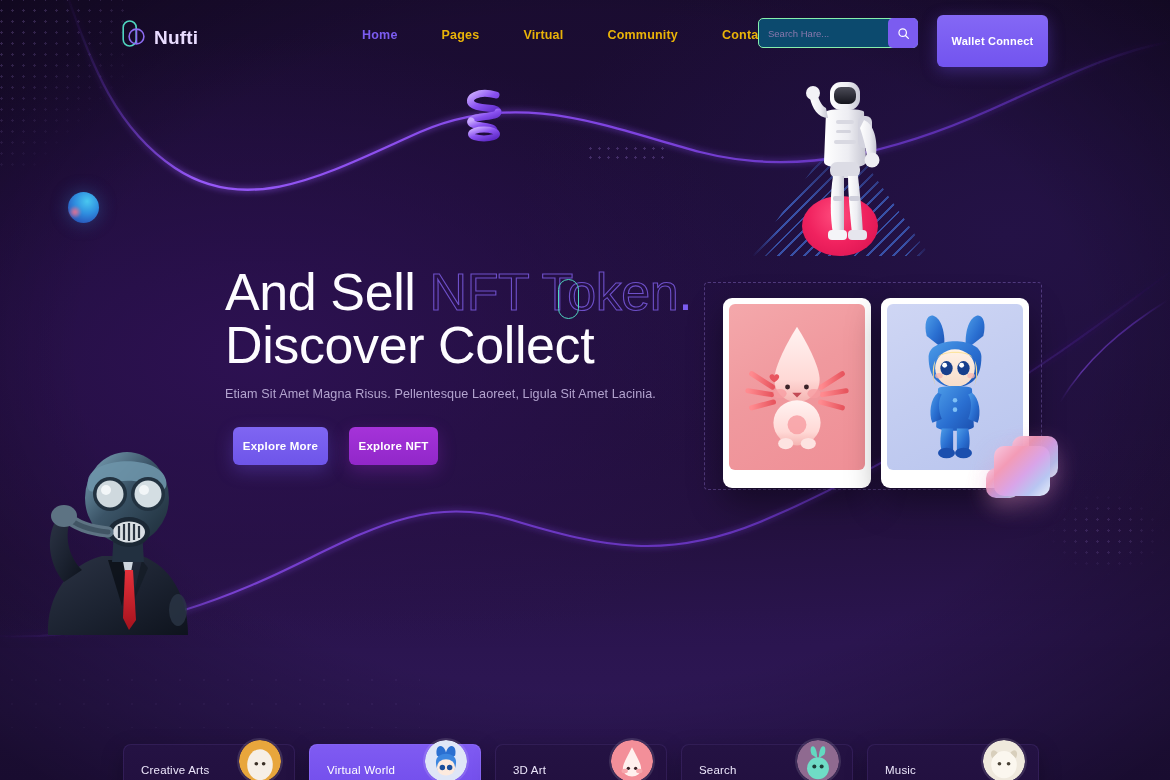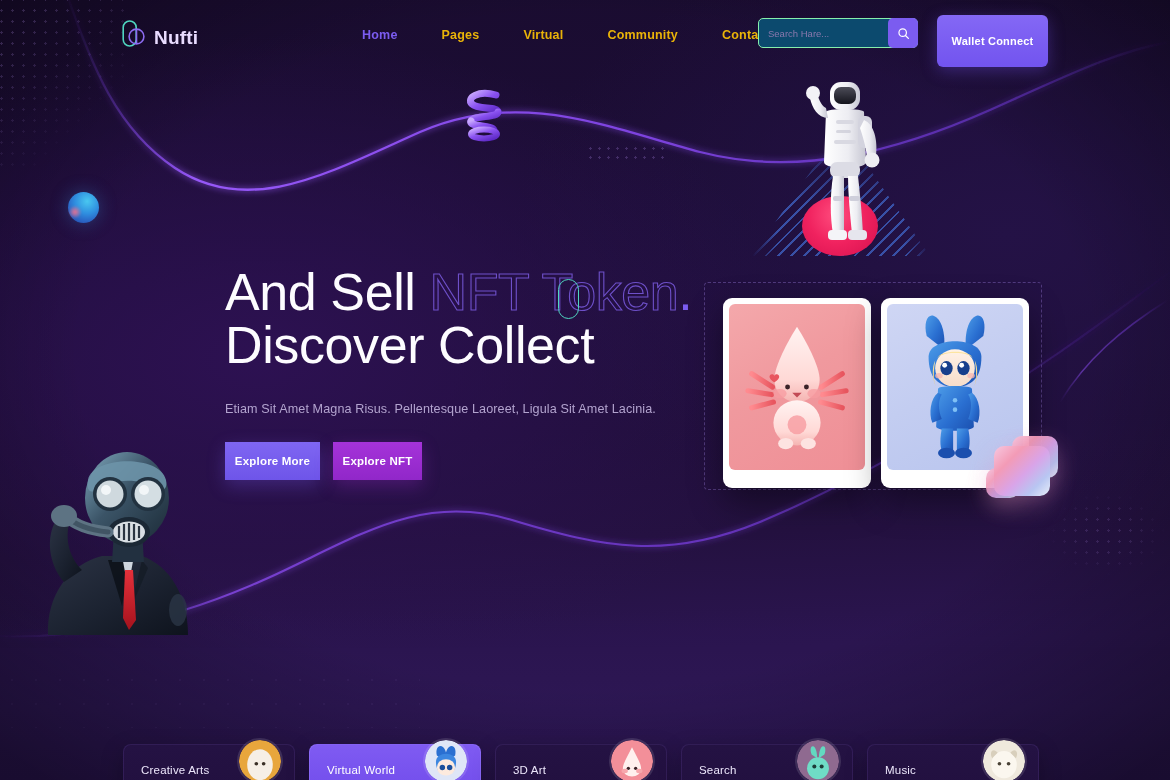--- a/index.html
+++ b/index.html
@@ -105,26 +105,26 @@
     color:transparent;
     -webkit-text-stroke:1.1px #6e50c9;
     text-shadow:none;
   }
   .h-dot { color:#7b5cf0; -webkit-text-stroke:0; }
   .oval-accent {
     position:absolute; left:333px; top:13px; width:21px; height:40px;
     border:1.5px solid #4fd6c0; border-radius:11px; z-index:22;
   }
   .hero-sub {
-    margin-top:30px; font-size:12.6px; color:#b3a4cf; letter-spacing:.1px; white-space:nowrap;
+    margin-top:15px; font-size:12.6px; color:#b3a4cf; letter-spacing:.1px; white-space:nowrap;
   }
   .hero-btns { margin-top:26px; display:flex; gap:13px; }
   .btn {
-    border:0; border-radius:0; font-family:"Liberation Sans", sans-serif;
-    font-size:11.5px; font-weight:600; color:#fff; cursor:pointer; letter-spacing:.2px;
+    border:0; border-radius:6px; font-family:"Liberation Sans", sans-serif;
+    font-size:11.5px; font-weight:600; color:#fff; cursor:pointer; letter-spacing:.2px;margin-left:8px;
   }
   .btn-explore { width:95px; height:38px; background:linear-gradient(180deg,#7f66f2,#6e55e9); box-shadow:0 6px 18px rgba(120,90,240,.3); }
   .btn-collect { width:89px; height:38px; background:linear-gradient(180deg,#a533d9,#9127c9); box-shadow:0 6px 18px rgba(160,45,210,.3); }
 
   
   .showcase {
     position:absolute; left:704px; top:282px; width:338px; height:208px;
     border:1px dashed rgba(150,120,215,.40); border-radius:4px; z-index:18;
   }
   .nft-card {

